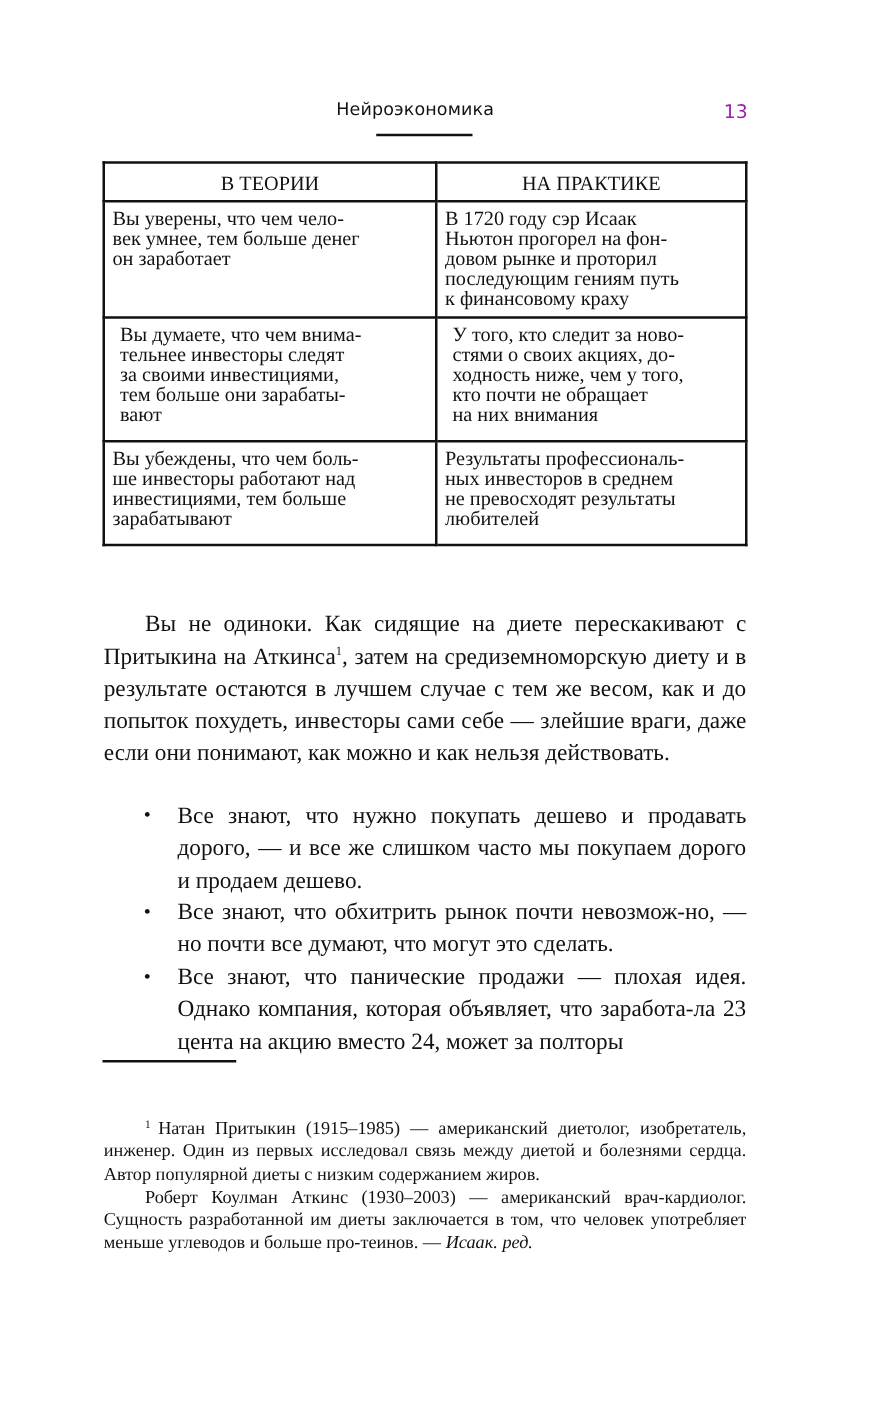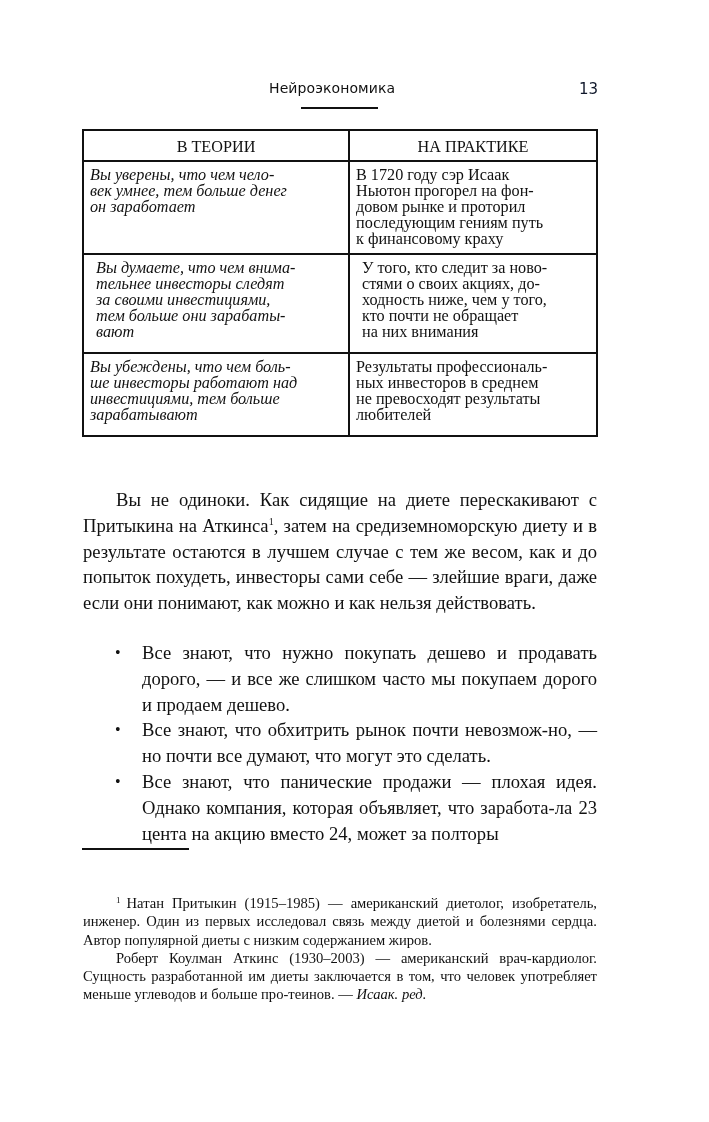--- a/index.html
+++ b/index.html
@@ -1,26 +1,26 @@
 <!DOCTYPE html>
 <html><head>
 <meta charset="utf-8">
 <style>
   html, body { margin: 0; padding: 0; background: #ffffff; }
   body { width: 709px; height: 1122px; position: relative; overflow: hidden; color: #1a1a1a; }
   .running-head { position: absolute; top: 80px; left: 0; width: 709px; height: 22px; text-decoration: underline; }
   .rh-title { position: absolute; left: 269px; top: 0; font-family: "DejaVu Sans", sans-serif; font-size: 14px; letter-spacing: 0.1px; color: #111; }
   .rh-rule { position: absolute; left: 301px; top: 27px; width: 77px; height: 2px; background: #111; }
-  .rh-page { position: absolute; left: 579px; top: 0; font-family: "DejaVu Sans", sans-serif; font-size: 15px; color: #0f172a; }
+  .rh-page { position: absolute; left: 579px; top: 0; font-family: "DejaVu Sans", sans-serif; font-size: 15px; color: #a21caf; }
 
   table.cmp { position: absolute; left: 82px; top: 129px; width: 516px; border-collapse: collapse; font-family: "Liberation Serif", serif; font-size: 16.2px; line-height: 16px; color: #111; }
   table.cmp th, table.cmp td { border: 2px solid #111; vertical-align: top; }
   table.cmp th { font-weight: normal; height: 26px; text-align: center; padding: 3px 0 0 0; vertical-align: middle; }
   table.cmp td { padding: 5px 6px 6px 6px; white-space: pre-line; }
-  table.cmp td.c1 { width: 246px; font-style: italic; }
+  table.cmp td.c1 { width: 246px; }
   table.cmp tr.r1 td { height: 80px; }
   table.cmp tr.r2 td { height: 86px; padding-left: 12px; }
   table.cmp tr.r3 td { height: 70px; }
 
   .body-text { position: absolute; left: 83px; top: 487px; width: 514px; font-family: "Liberation Serif", serif; font-size: 18.6px; line-height: 25.8px; color: #111; text-align: justify; }
   .body-text p { margin: 0; text-indent: 33px; }
   .body-text sup { font-size: 10px; vertical-align: 7px; line-height: 0; }
 
   ul.bullets { position: absolute; left: 115px; top: 640px; width: 482px; margin: 0; padding: 0; list-style: none; font-family: "Liberation Serif", serif; font-size: 18.6px; line-height: 25.8px; color: #111; }
   ul.bullets li { position: relative; padding-left: 27px; text-align: justify; }

